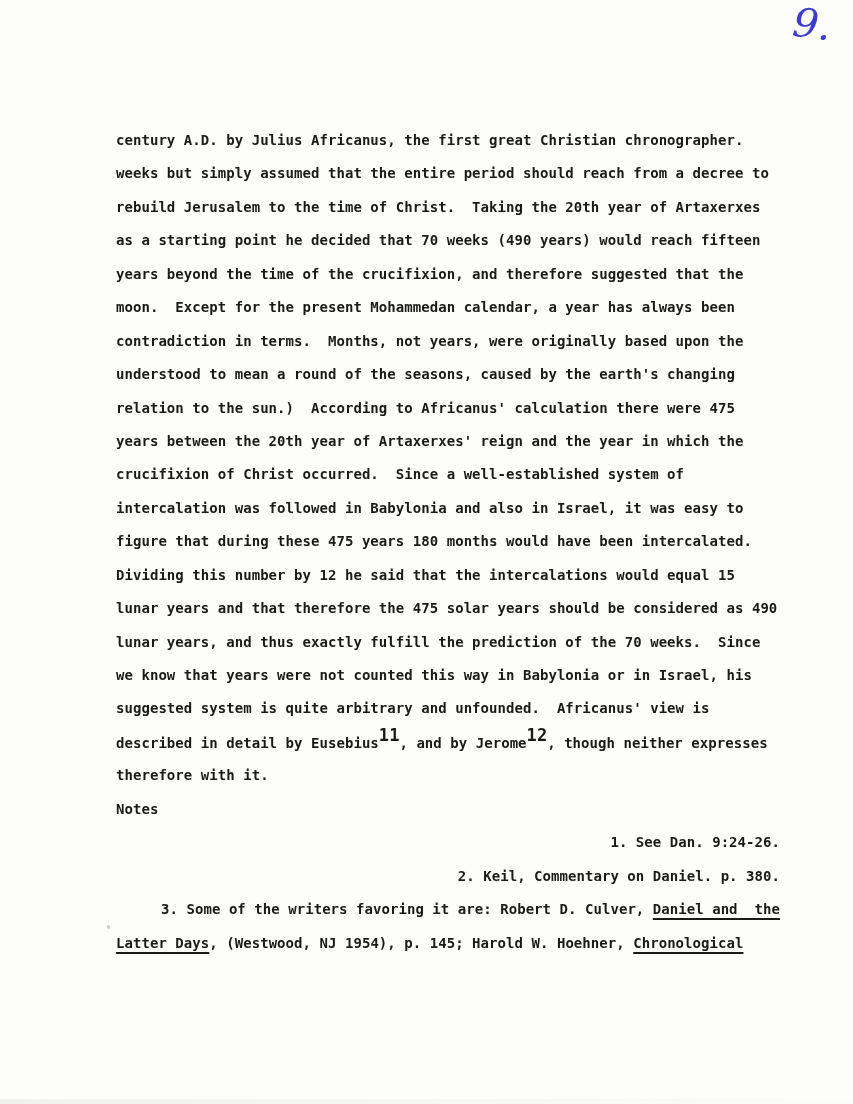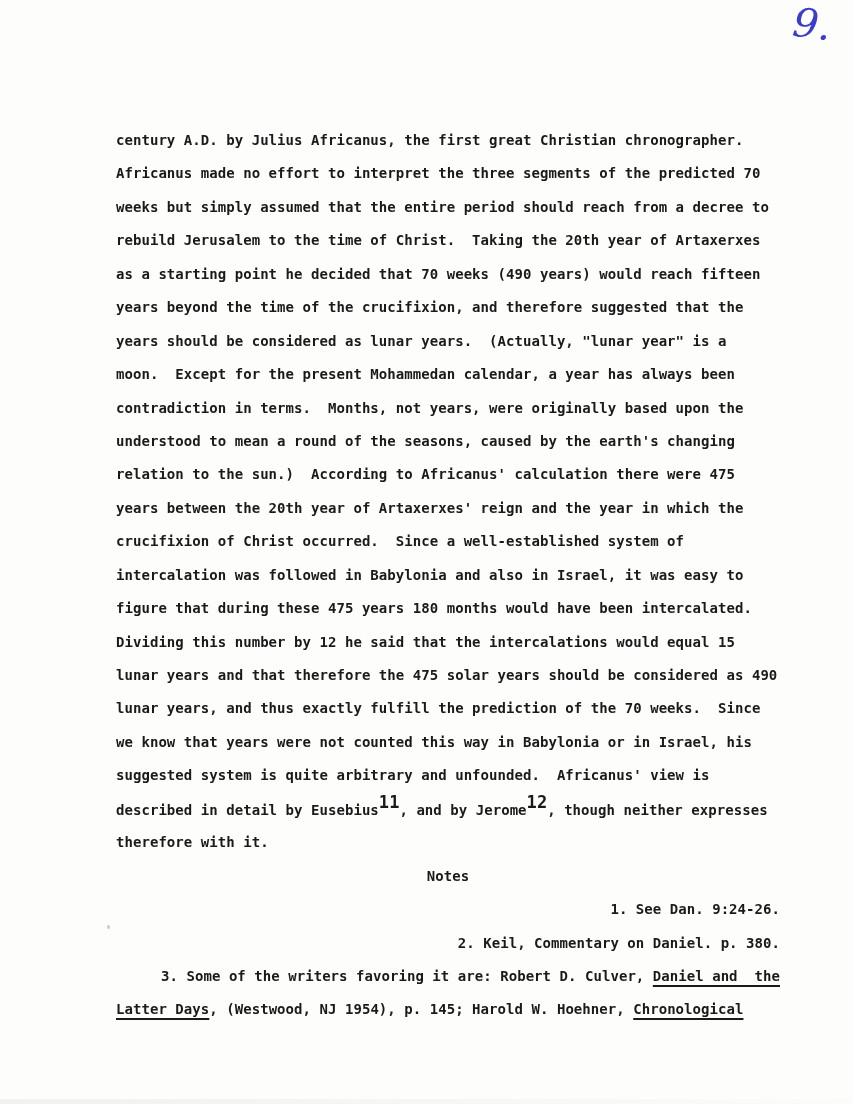--- a/index.html
+++ b/index.html
@@ -40,21 +40,21 @@
   }
   .line {
     white-space: pre;
     height: 33.45px;
   }
   .line.indent {
     padding-left: 30px;
     text-align: right;
   }
   .notes-heading {
-    text-align: center;
+    text-align: left;
     height: 33.45px;
     white-space: pre;
   }
   .sup {
     font-size: 17px;
     position: relative;
     top: -7px;
   }
   .u {
     text-decoration: underline;
@@ -83,26 +83,24 @@
 </head>
 <body>
 
 <div class="page">
 
   <div class="page-number">9.</div>
 
   <div class="text-column">
     <div id="body-lines">
         <div class="line"><span>century A.D. by Julius Africanus, the first great Christian chronographer.</span></div>
-        <div class="line"><span>Africanus made no effort to interpret the three segments of the predicted 70</span></div>
         <div class="line"><span>weeks but simply assumed that the entire period should reach from a decree to</span></div>
         <div class="line"><span>rebuild Jerusalem to the time of Christ.  Taking the 20th year of Artaxerxes</span></div>
         <div class="line"><span>as a starting point he decided that 70 weeks (490 years) would reach fifteen</span></div>
         <div class="line"><span>years beyond the time of the crucifixion, and therefore suggested that the</span></div>
-        <div class="line"><span>years should be considered as lunar years.  (Actually, "lunar year" is a</span></div>
         <div class="line"><span>moon.  Except for the present Mohammedan calendar, a year has always been</span></div>
         <div class="line"><span>contradiction in terms.  Months, not years, were originally based upon the</span></div>
         <div class="line"><span>understood to mean a round of the seasons, caused by the earth's changing</span></div>
         <div class="line"><span>relation to the sun.)  According to Africanus' calculation there were 475</span></div>
         <div class="line"><span>years between the 20th year of Artaxerxes' reign and the year in which the</span></div>
         <div class="line"><span>crucifixion of Christ occurred.  Since a well-established system of</span></div>
         <div class="line"><span>intercalation was followed in Babylonia and also in Israel, it was easy to</span></div>
         <div class="line"><span>figure that during these 475 years 180 months would have been intercalated.</span></div>
         <div class="line"><span>Dividing this number by 12 he said that the intercalations would equal 15</span></div>
         <div class="line"><span>lunar years and that therefore the 475 solar years should be considered as 490</span></div>

